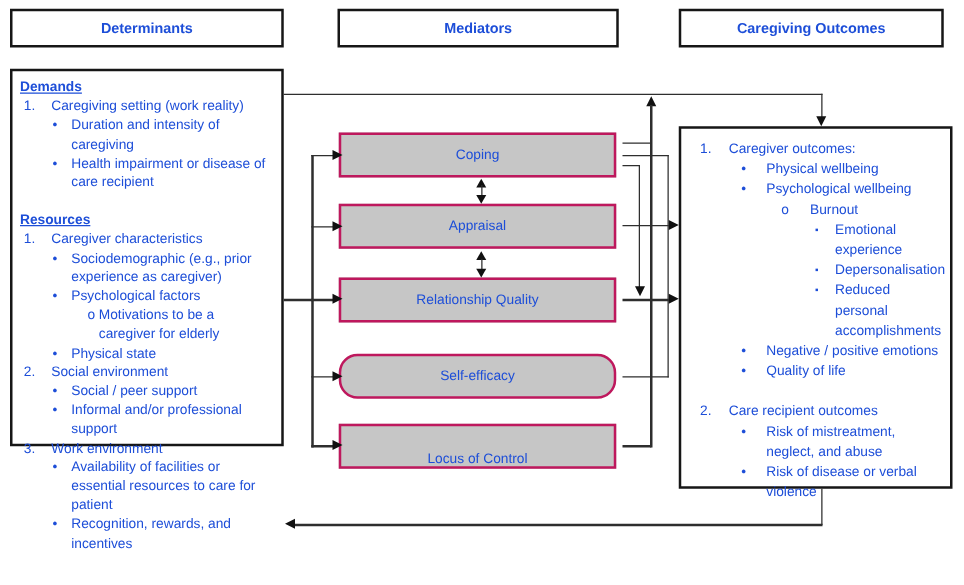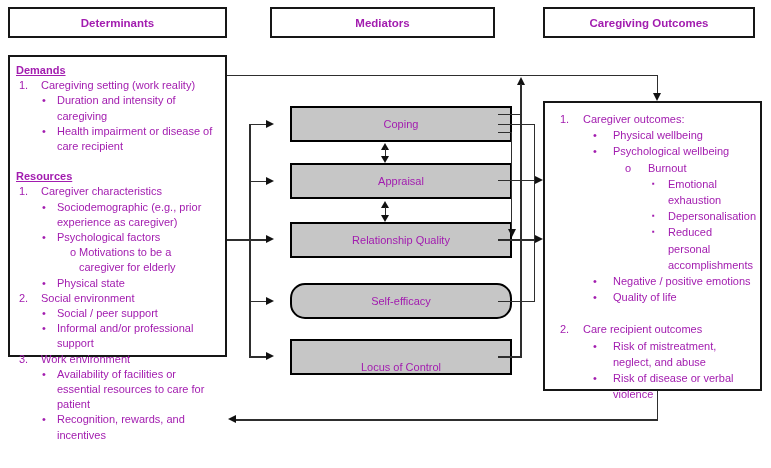--- a/index.html
+++ b/index.html
@@ -1,30 +1,30 @@
 <!DOCTYPE html>
 <html><head>
 <meta charset="utf-8">
 <style>
   html,body{margin:0;padding:0;background:#fff;}
   #canvas{
     position:relative;width:771px;height:468px;background:#fff;overflow:hidden;
-    font-family:"Liberation Sans",sans-serif;color:#a21caf;
+    font-family:"Liberation Sans",sans-serif;color:#1d4ed8;
   }
   .hdr{
     position:absolute;border:2px solid #161616;background:#fff;
     display:flex;align-items:center;justify-content:center;
     font-weight:bold;font-size:11.5px;box-sizing:border-box;
   }
   .bigbox{
     position:absolute;border:2px solid #161616;background:#fff;box-sizing:border-box;
   }
   .medbox{
-    position:absolute;left:290px;width:222px;height:36px;box-sizing:border-box;
-    background:#c6c6c6;border:2px solid #000000;
+    position:absolute;left:271px;width:222px;height:36px;box-sizing:border-box;
+    background:#c6c6c6;border:2px solid #be185d;
     display:flex;align-items:center;justify-content:center;font-size:11px;
   }
   
   .det{padding:6px 6px 0 6px;font-size:11px;line-height:15.2px;}
   .out{padding:8px 7px 0 6px;font-size:11px;line-height:16.2px;}
   .ln{position:relative;}
   .mk{position:absolute;}
   .h{font-weight:bold;text-decoration:underline;}
   .det .n{padding-left:25px;} .det .n .mk{left:3px;}
   .det .b{padding-left:41px;} .det .b .mk{left:26px;}
@@ -95,21 +95,21 @@
   </div>
   <div class="medbox" style="top:339px;align-items:flex-end;">
     <span>Locus of Control</span>
   </div>
 
   <div class="bigbox out" style="left:543px;top:101px;width:219px;height:290px;">
     <div class="ln n"><span class="mk">1.</span><span>Caregiver outcomes:</span></div>
     <div class="ln b"><span class="mk">•</span><span>Physical wellbeing</span></div>
     <div class="ln b"><span class="mk">•</span><span>Psychological wellbeing</span></div>
     <div class="ln o"><span class="mk">o</span><span>Burnout</span></div>
-    <div class="ln s"><span class="mk">▪</span><span>Emotional exhaustion</span></div>
+    <div class="ln s"><span class="mk">▪</span><span>Emotional experience</span></div>
     <div class="ln s"><span class="mk">▪</span><span>Depersonalisation</span></div>
     <div class="ln s"><span class="mk">▪</span><span>Reduced personal accomplishments</span></div>
     <div class="ln b"><span class="mk">•</span><span>Negative / positive emotions</span></div>
     <div class="ln b"><span class="mk">•</span><span>Quality of life</span></div>
     <div class="gap16"></div>
     <div class="ln n"><span class="mk">2.</span><span>Care recipient outcomes</span></div>
     <div class="ln b"><span class="mk">•</span><span>Risk of mistreatment, neglect, and abuse</span></div>
     <div class="ln b"><span class="mk">•</span><span>Risk of disease or verbal violence</span></div>
   </div>
 

